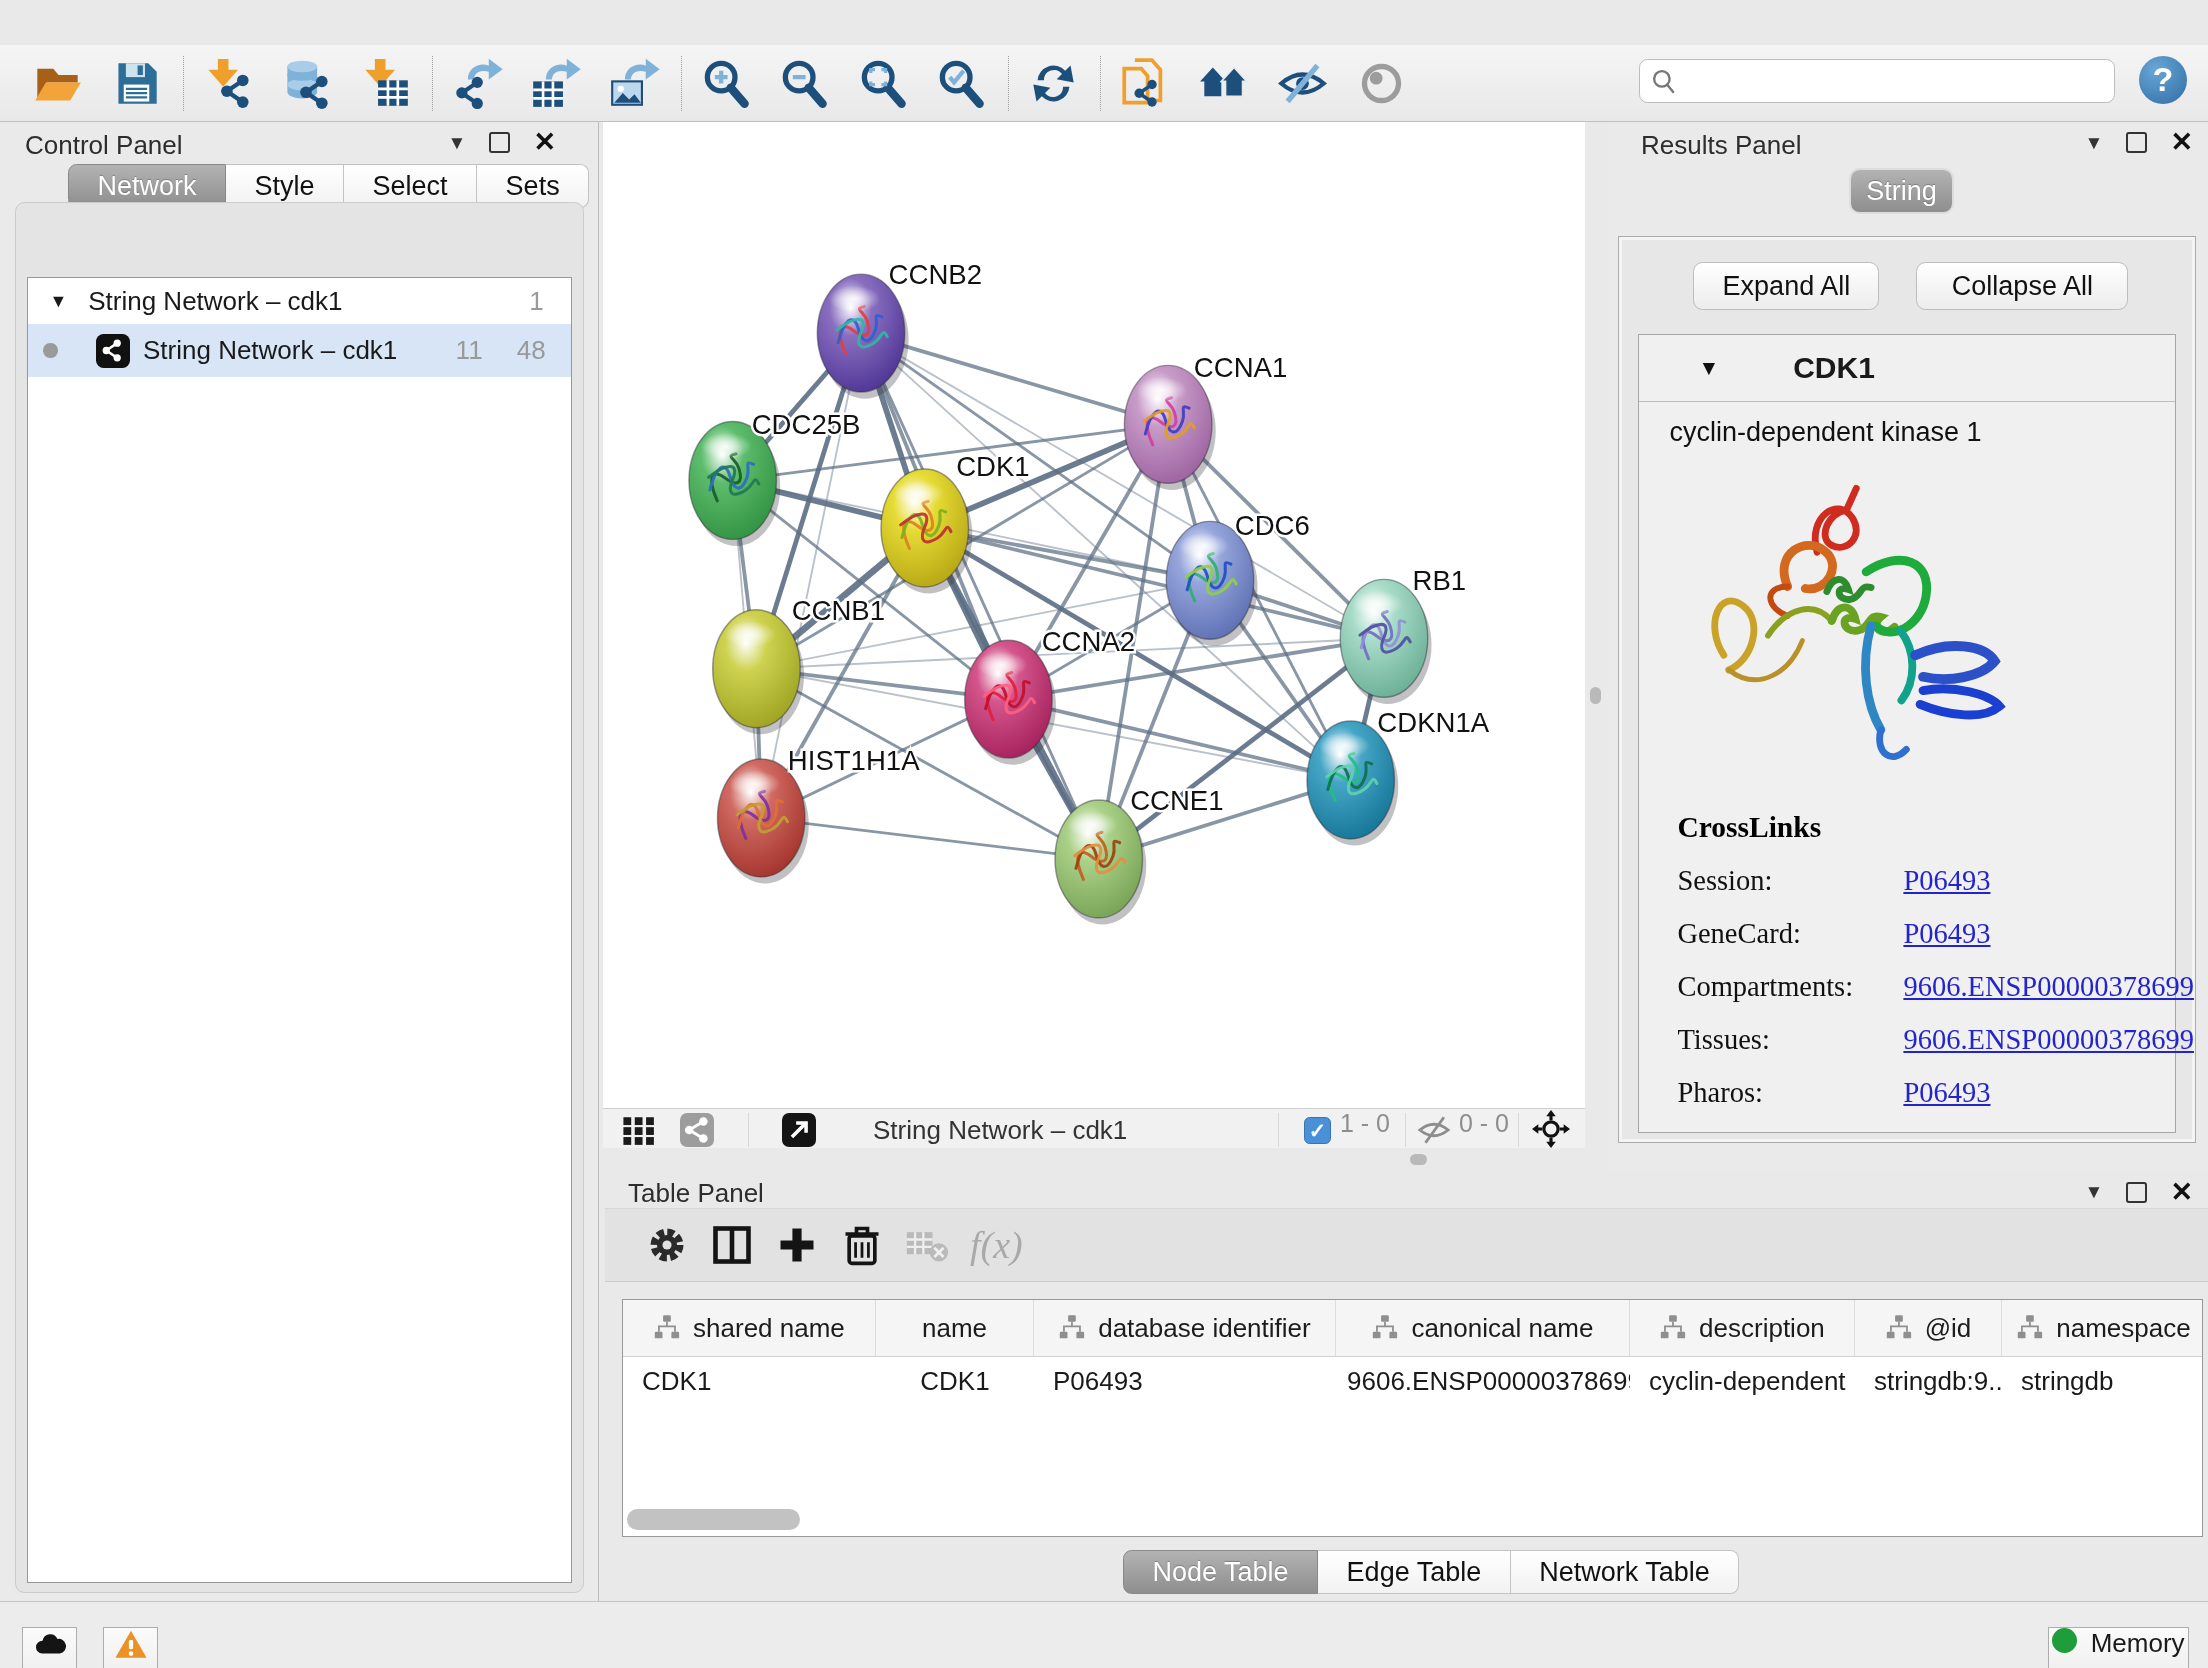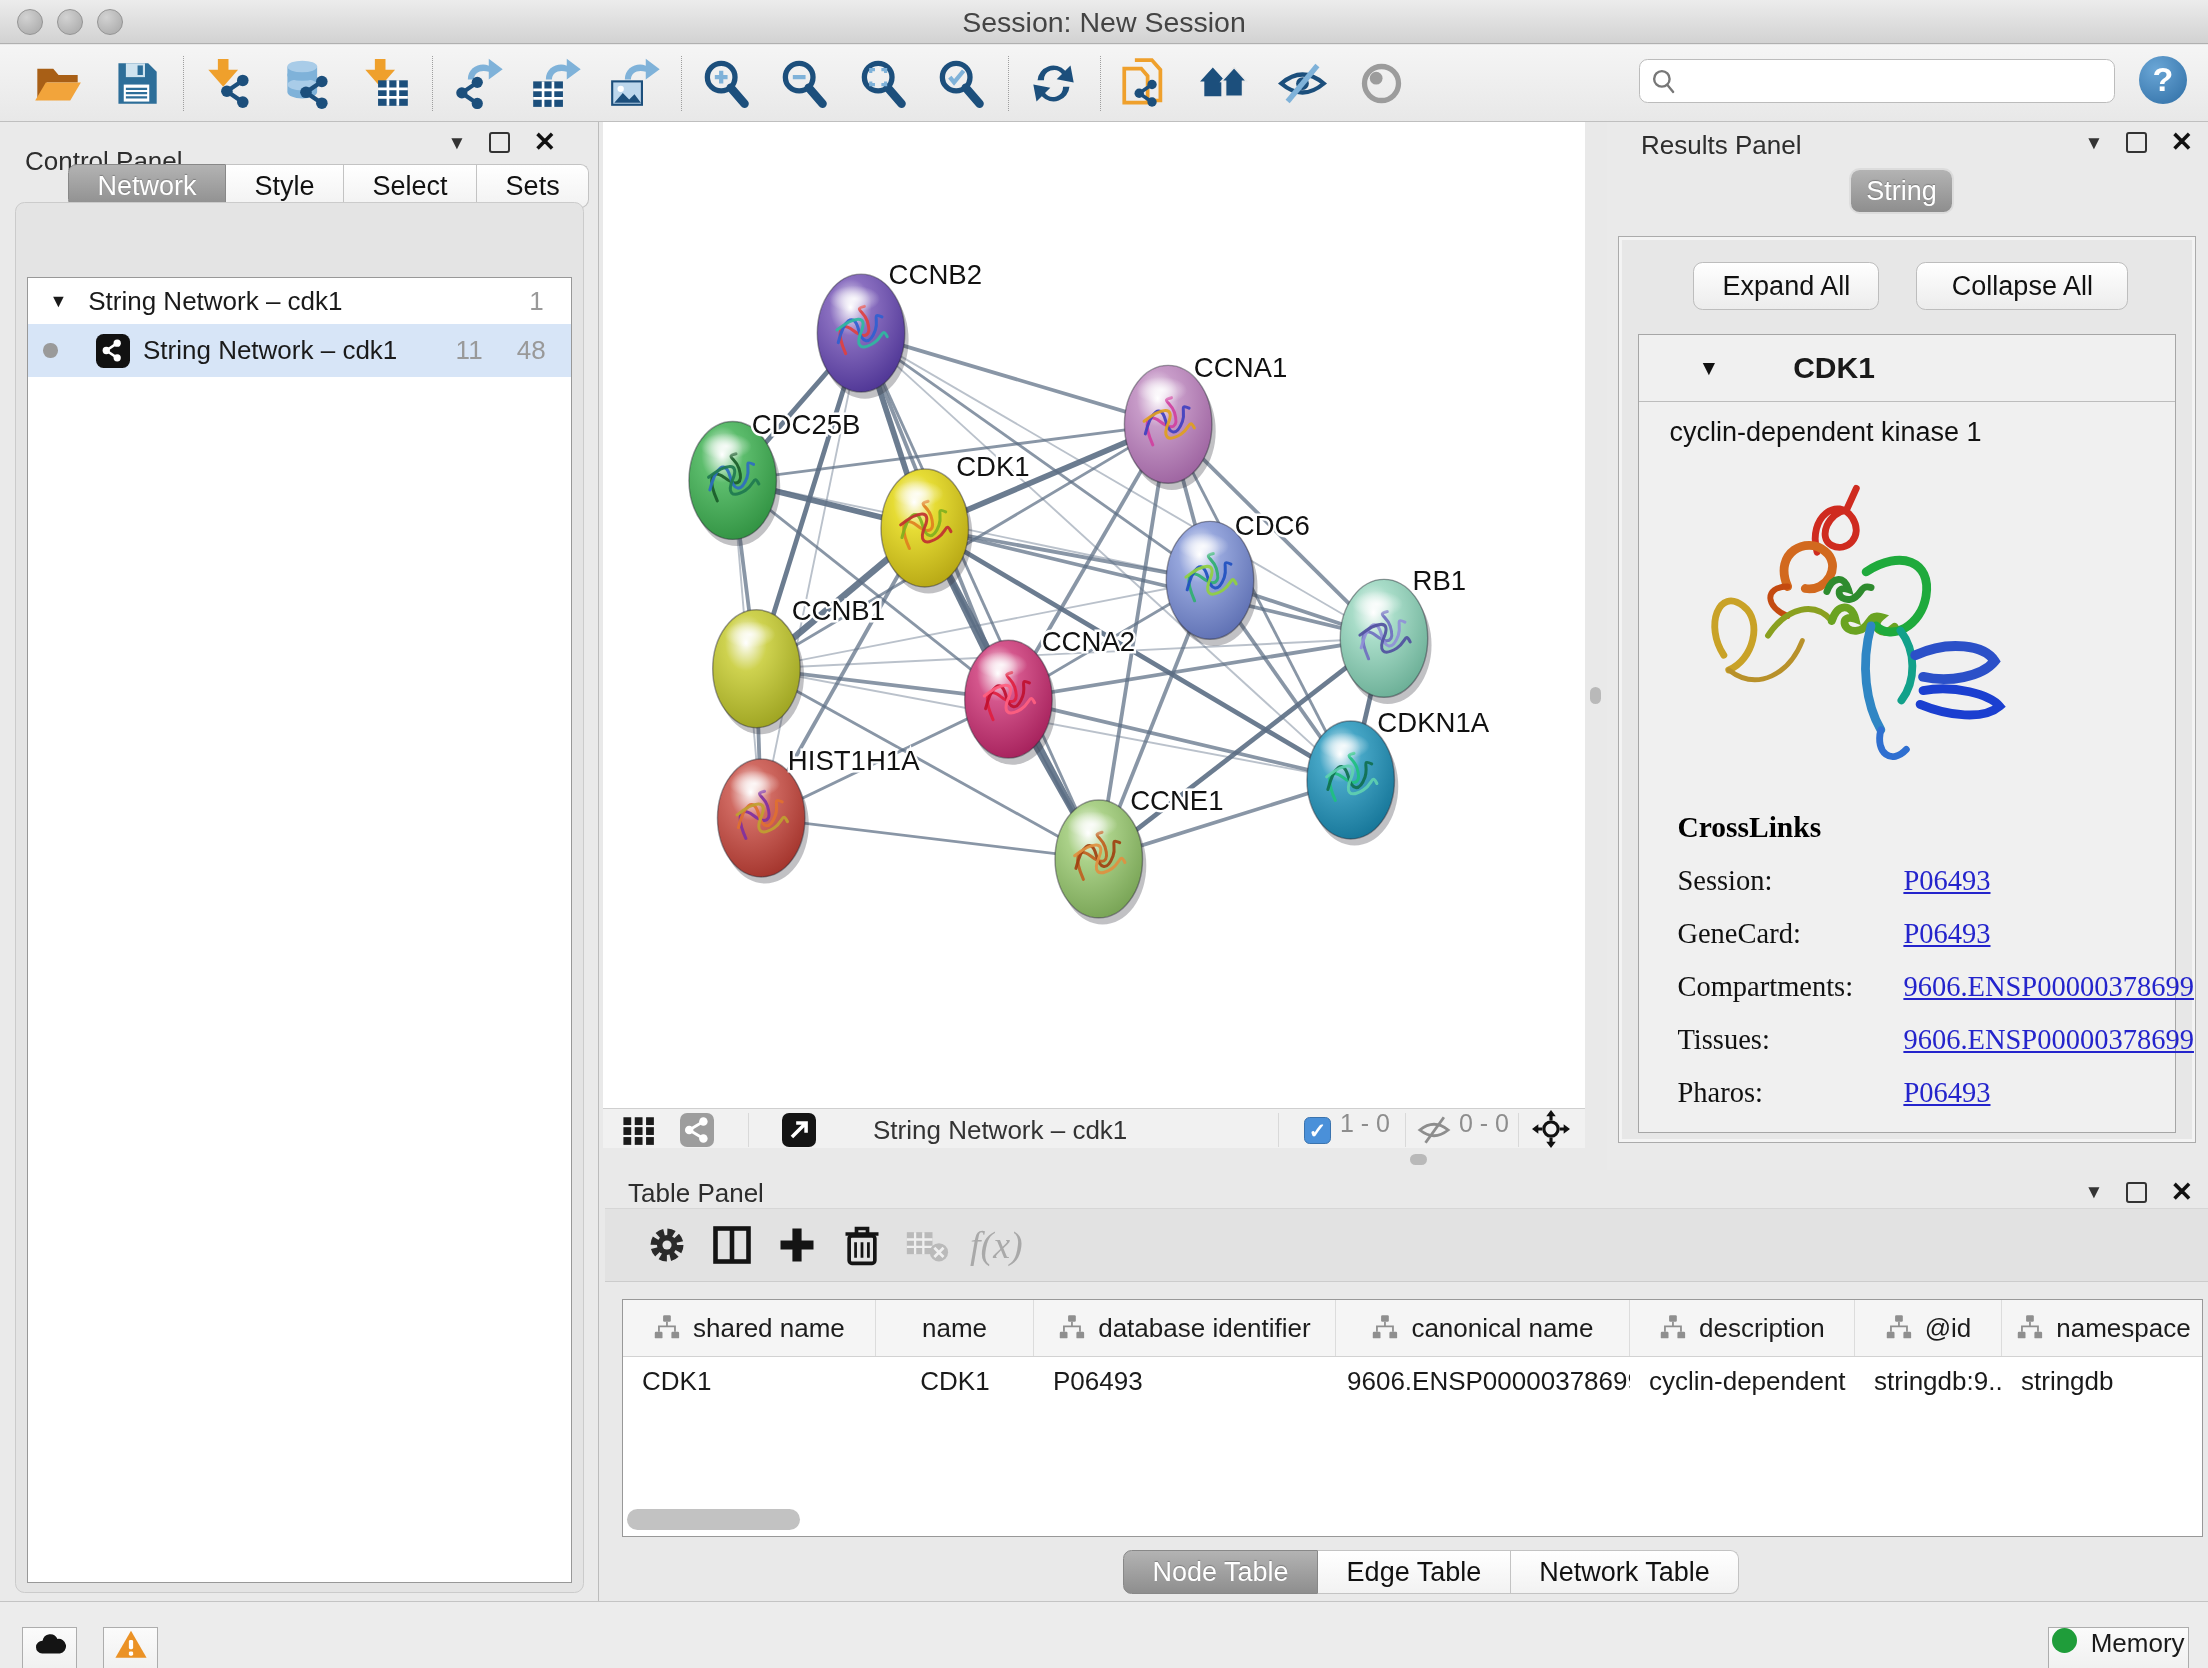--- a/index.html
+++ b/index.html
@@ -98,26 +98,20 @@
   .statusbar{position:absolute;left:0;top:1601px;width:2208px;height:68px;background:#ececec;border-top:1.9px solid #c4c4c4}
   .sb-btn{position:absolute;top:25px;height:44px;background:linear-gradient(#fbfbfb,#f0f0f0);border:1.9px solid #adadad;display:flex;align-items:flex-start;justify-content:center}
   .sb-btn svg{width:34px;height:34px}
   .mem-dot{width:25px;height:25px;border-radius:50%;background:#1f9d3a;margin-right:13.3px}
 </style>
 </head>
 <body>
 
 <div class="app">
 
-  <div class="titlebar">
-    <div class="tl" style="left:17px"></div>
-    <div class="tl" style="left:57px"></div>
-    <div class="tl" style="left:97px"></div>
-    <div class="win-title">Session: New Session</div>
-  </div>
 
   <div class="toolbar">
     <div id="toolbar-icons" style="display:flex;align-items:center">
         <span class="tb-icon"><svg viewBox="0 0 48 48">
             <path d="M5 40V10h15l5 6h18v7H14z" fill="#a85f16"></path>
             <path d="M3 40l10-17h33l-10 17z" fill="#f2a43b"></path>
           </svg></span>
         <span class="tb-icon"><svg viewBox="0 0 48 48">
             <path d="M7 5h28l8 8v30H7z" fill="#2d6e99"></path>
             <rect x="14" y="5" width="18" height="13" fill="#cfe3ef"></rect>
@@ -252,21 +246,21 @@
       <svg viewBox="0 0 48 48">
           <circle cx="20" cy="20" r="13" fill="none" stroke="#777" stroke-width="4"></circle>
           <path d="M29 30 L39 42" stroke="#777" stroke-width="4" stroke-linecap="round"></path>
         </svg>
       <input placeholder="" style="">
     </div>
     <div class="helpbtn">?</div>
   </div>
 
   <div class="cpanel">
-    <div class="phead-title" style="left:25px;top:24px">Control Panel</div>
+    <div class="phead-title" style="left:25px;top:8px">Control Panel</div>
     <div class="pctl" style="right:42px;top:9.5px">
       <span class="tri">▼</span>
       <span class="flo"></span>
       <span class="clo">✕</span>
     </div>
     <div class="tabrow" id="cp-tabs" style="position:absolute;left:68px;top:42px">
         <div class="tab active">Network</div>
         <div class="tab ">Style</div>
         <div class="tab ">Select</div>
         <div class="tab ">Sets</div>

